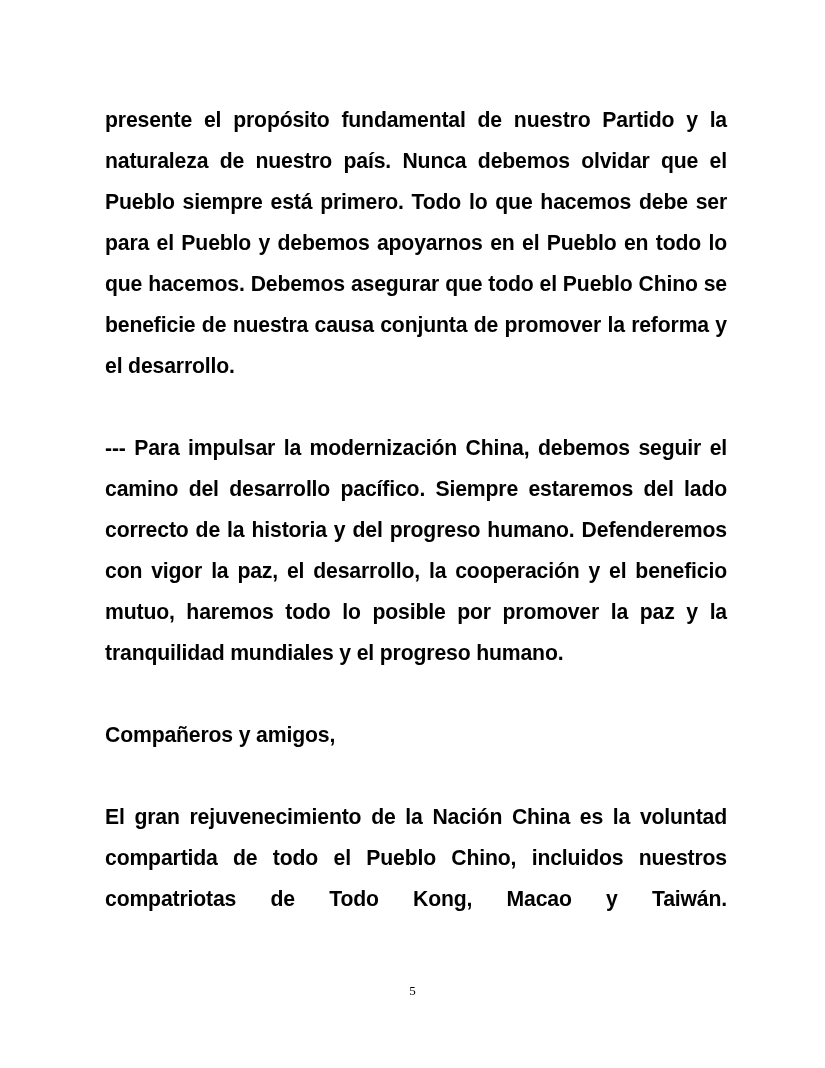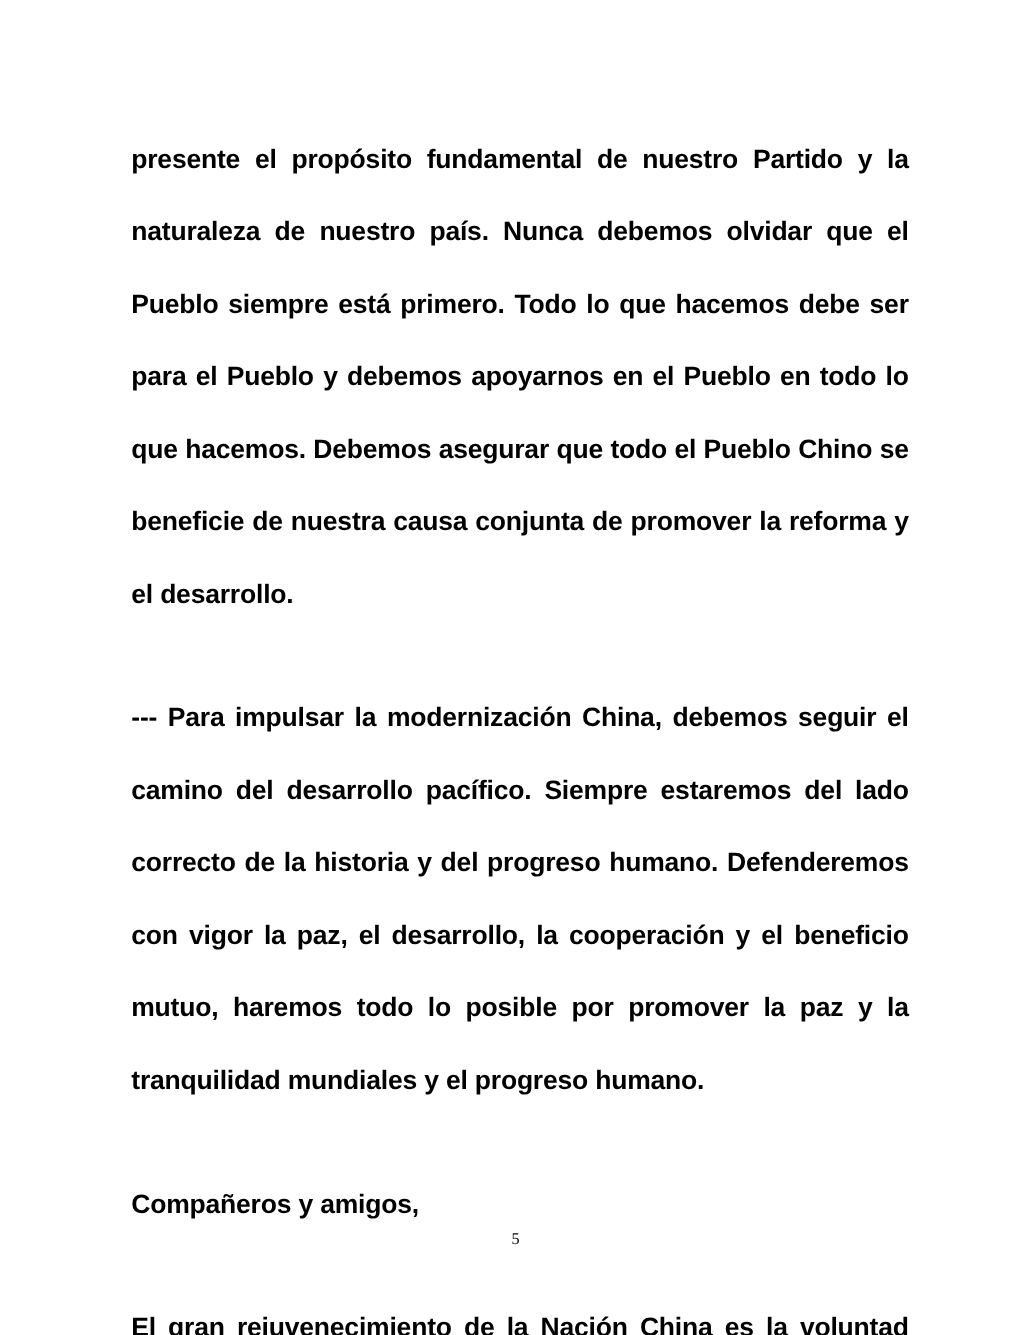--- a/index.html
+++ b/index.html
@@ -22,21 +22,21 @@
   .text-column {
     position: absolute;
     left: 105px;
     top: 99px;
     width: 622px;
   }
   .para {
     font-family: "Liberation Sans", sans-serif;
     font-weight: bold;
     font-size: 21.2px;
-    line-height: 58px;
+    line-height: 41px;
     color: #000000;
     text-align: justify;
     text-justify: inter-word;
     margin: 0 0 41px 0;
     letter-spacing: -0.15px;
     word-spacing: 0px;
     -webkit-hyphens: none;
     hyphens: none;
   }
   

